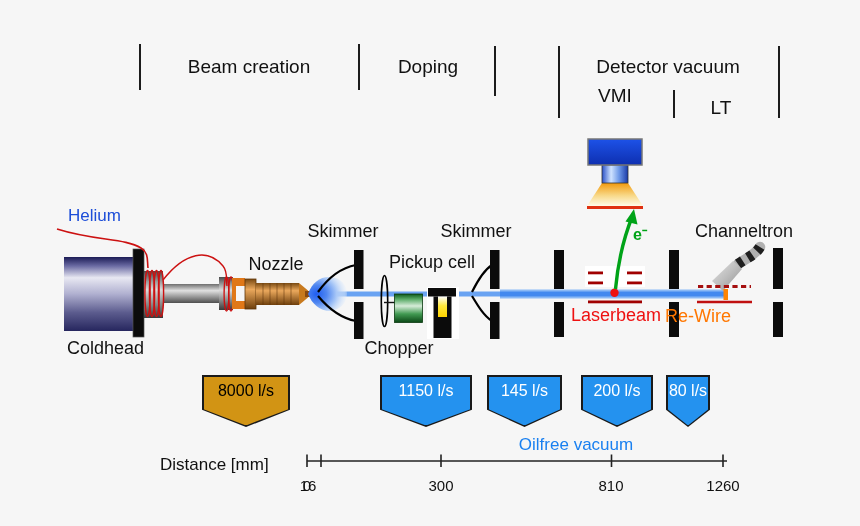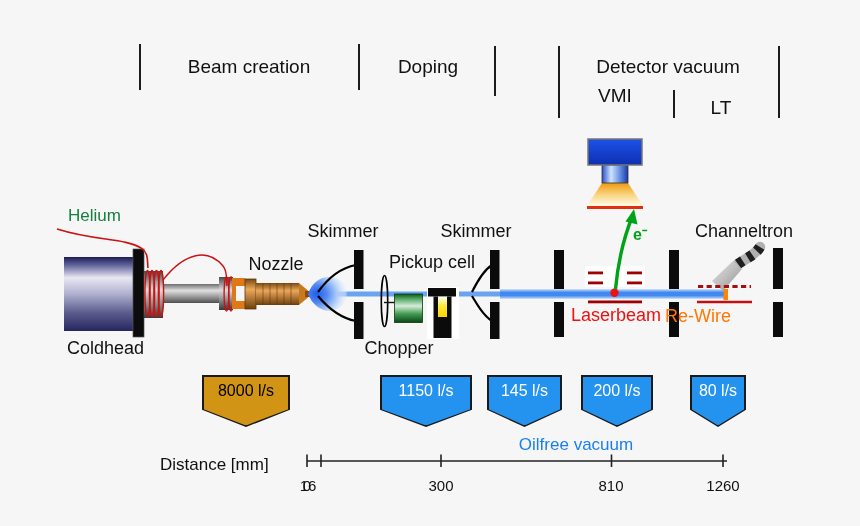--- a/index.html
+++ b/index.html
@@ -3,39 +3,39 @@
 <meta charset="utf-8">
 <style>
   html,body{margin:0;padding:0;background:#f6f6f6;}
   .stage{position:relative;width:860px;height:526px;background:#f6f6f6;overflow:hidden;
          font-family:"Liberation Sans",sans-serif;color:#111;}
   svg{position:absolute;left:0;top:0;}
   .lbl{position:absolute;white-space:nowrap;font-size:18px;line-height:1.1;}
   .c{transform:translateX(-50%);}
   .vsep{position:absolute;width:2px;background:#1c1c1c;}
   .hdr{font-size:19px;}
-  .red{color:#15803d;}
+  .red{color:#1d4ed8;}
   .laser{color:#ee1111;font-size:18px;}
   .orange{color:#ff7700;font-size:18px;}
   .blue{color:#1a80f0;font-size:17px;}
   .green{color:#00a318;font-size:16px;font-weight:bold;}
   .tick-lbl{position:absolute;top:477px;font-size:15px;transform:translateX(-50%);}
   .badge{position:absolute;top:375px;background:#1a1a1a;
          clip-path:polygon(0 0,100% 0,100% 67%,50% 100%,0 67%);}
   .badge .inner{position:absolute;left:1.6px;top:1.6px;right:1.6px;bottom:1.6px;
          clip-path:polygon(0 0,100% 0,100% 67%,50% 100%,0 67%);
          text-align:center;font-size:16px;}
   .badge .inner span{display:inline-block;margin-top:5px;}
   .badge--amber .inner{background:#d29414;color:#000;}
   .badge--blue .inner{background:#2492ef;color:#fff;}
   .b1{left:202px;width:88px;height:52px;}
   .b2{left:380px;width:92px;height:52px;}
   .b3{left:487px;width:75px;height:52px;}
   .b4{left:581px;width:72px;height:52px;}
-  .b5{left:690px;width:56px;height:52px;}
+  .b5{left:666px;width:44px;height:52px;}
 </style>
 </head>
 <body>
 
 <div class="stage">
 
   <svg width="860" height="526" viewBox="0 0 860 526">
     <defs>
       <linearGradient id="gColdhead" x1="0" y1="0" x2="0" y2="1">
         <stop offset="0" stop-color="#1b1b55"></stop>

